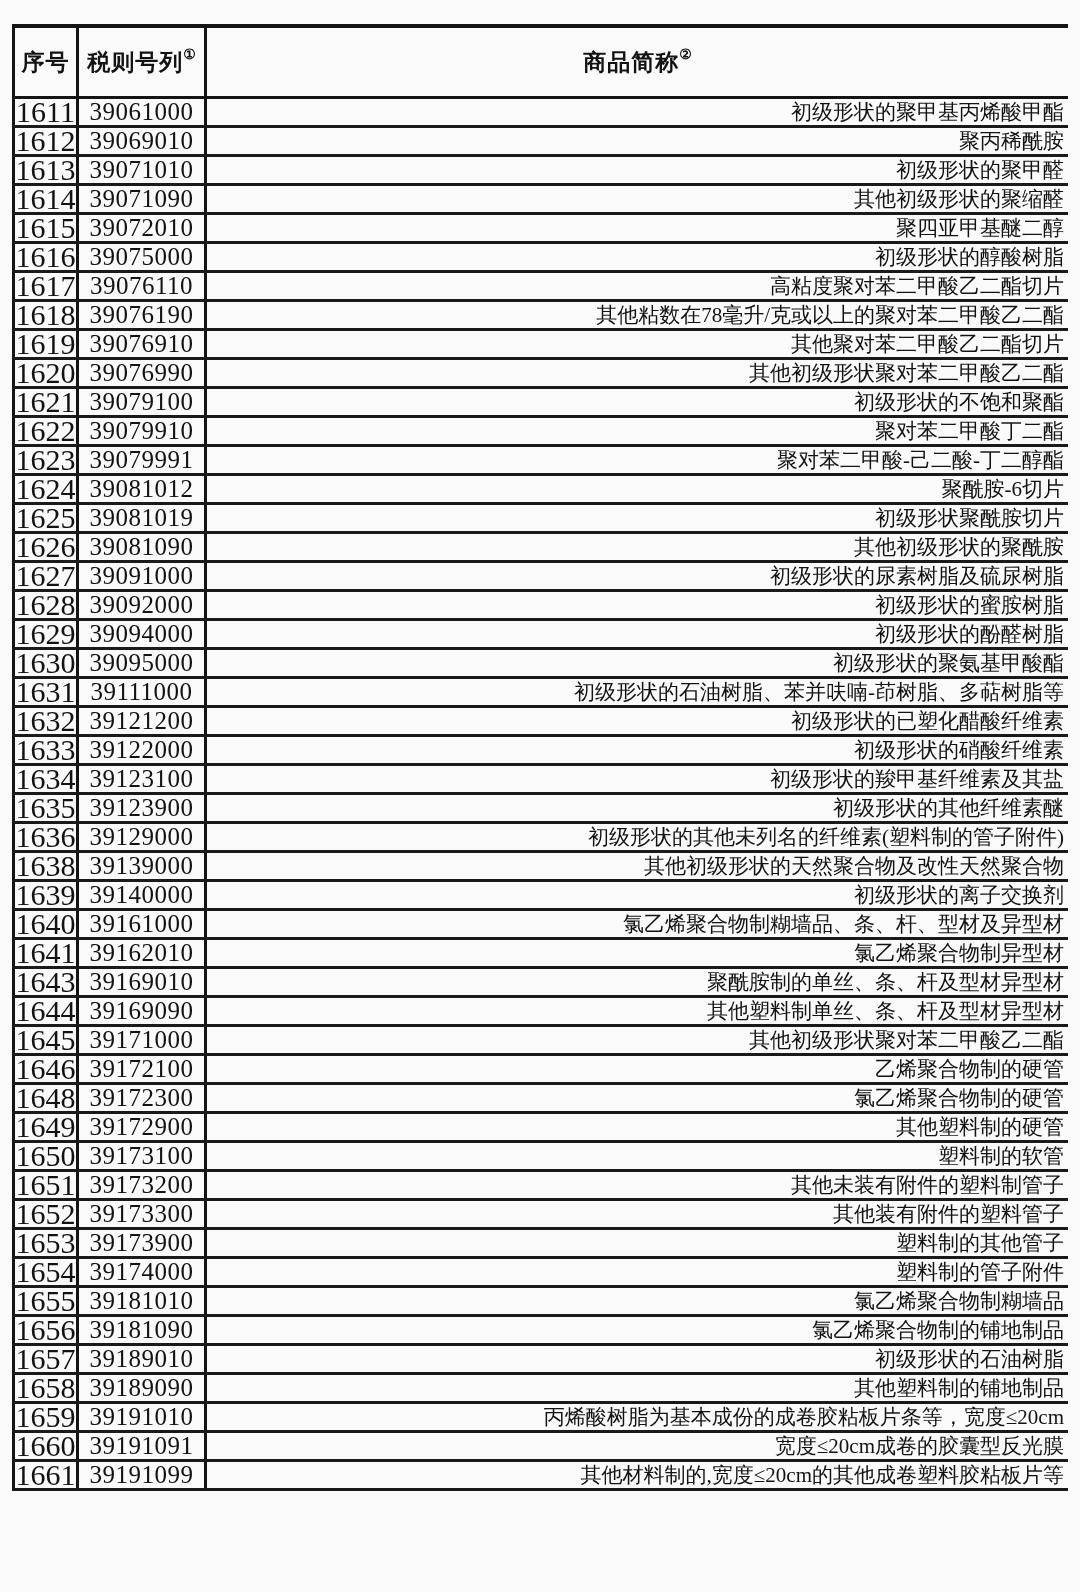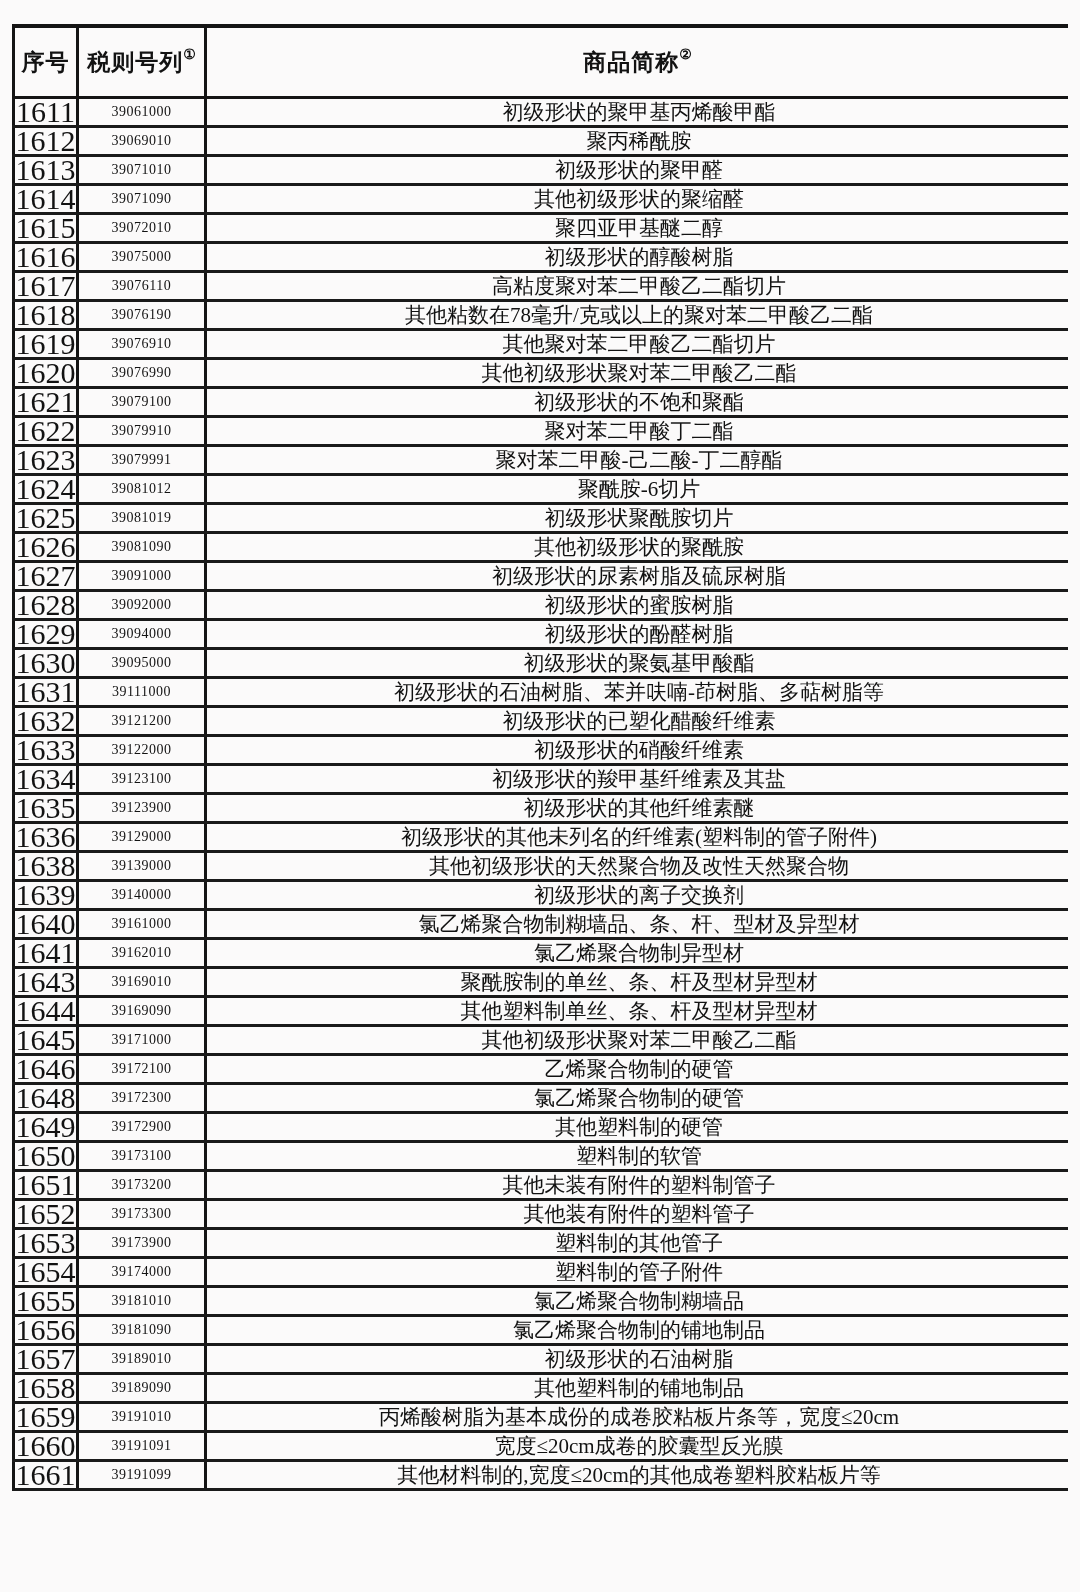--- a/index.html
+++ b/index.html
@@ -58,25 +58,25 @@
     line-height: 26px;
     white-space: nowrap;
     overflow: hidden;
   }
   tbody td.seq-cell {
     text-align: center;
     font-size: 30px;
   }
   tbody td.code-cell {
     text-align: center;
-    font-size: 14px;
+    font-size: 25px;
     letter-spacing: 0.5px;
   }
   tbody td.name-cell {
-    text-align: center;
+    text-align: right;
     padding-left: 7px;
     padding-right: 4px;
     margin-top: 6px;
   }
 </style>
 </head>
 <body>
 
 <div class="page">
   <table class="tariff">

